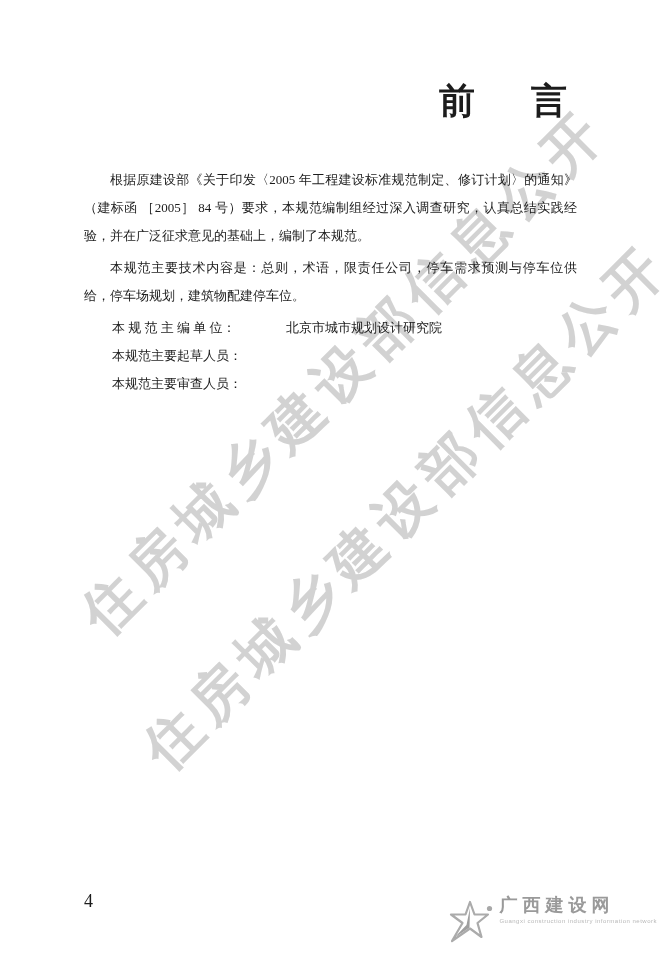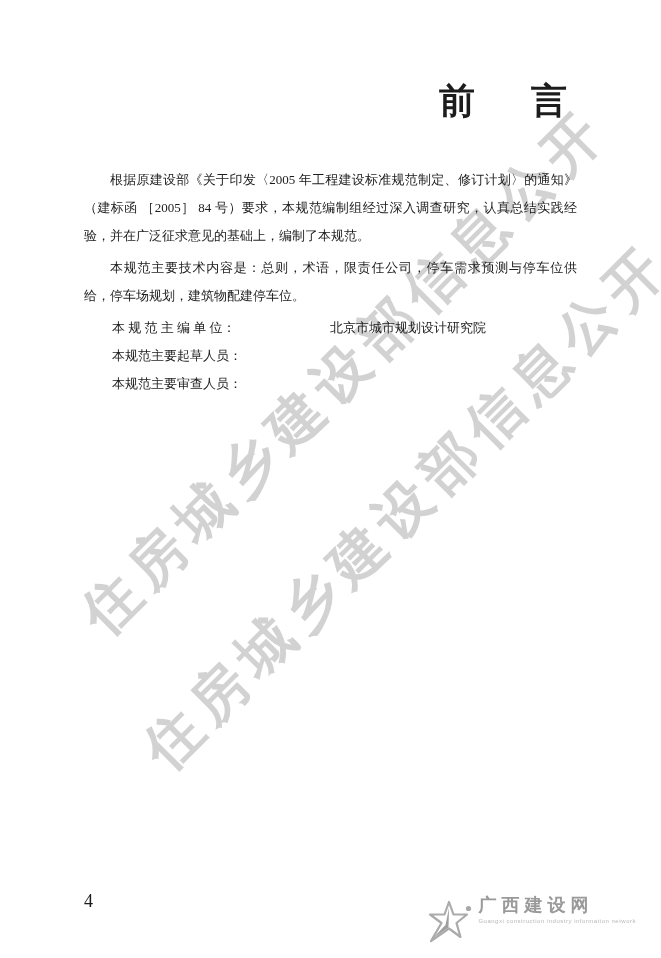--- a/index.html
+++ b/index.html
@@ -47,41 +47,41 @@
     margin-top: 42px;
     font-size: 13px;
     line-height: 28px;
     text-align: justify;
   }
   .para {
     margin: 0 0 4px 0;
     text-indent: 2em;
   }
   .credits { margin-top: 2px; padding-left: 28px; }
-  .crow { display: flex; align-items: flex-start; gap: 44px; }
+  .crow { display: flex; align-items: flex-start; }
   .clabel {
     flex: 0 0 auto;
     width: 174px;
     white-space: pre;
     text-align: justify;
   }
   .cvalue {
     flex: 1 1 auto;
     white-space: pre-wrap;
   }
   
   .pagenum {
     position: absolute;
     left: 84px; top: 891px;
     font-size: 18px;
     z-index: 1;
   }
   .logo {
     position: absolute;
-    right: 25px; top: 893px;
+    right: 4px; top: 893px;
     display: flex;
     align-items: flex-start;
     z-index: 1;
   }
   .logo-star { margin-top: 6px; }
   .logo-text-wrap { margin-left: 4px; }
   .logo-name {
     font-size: 18px;
     letter-spacing: 5px;
     color: #9a9a9a;

